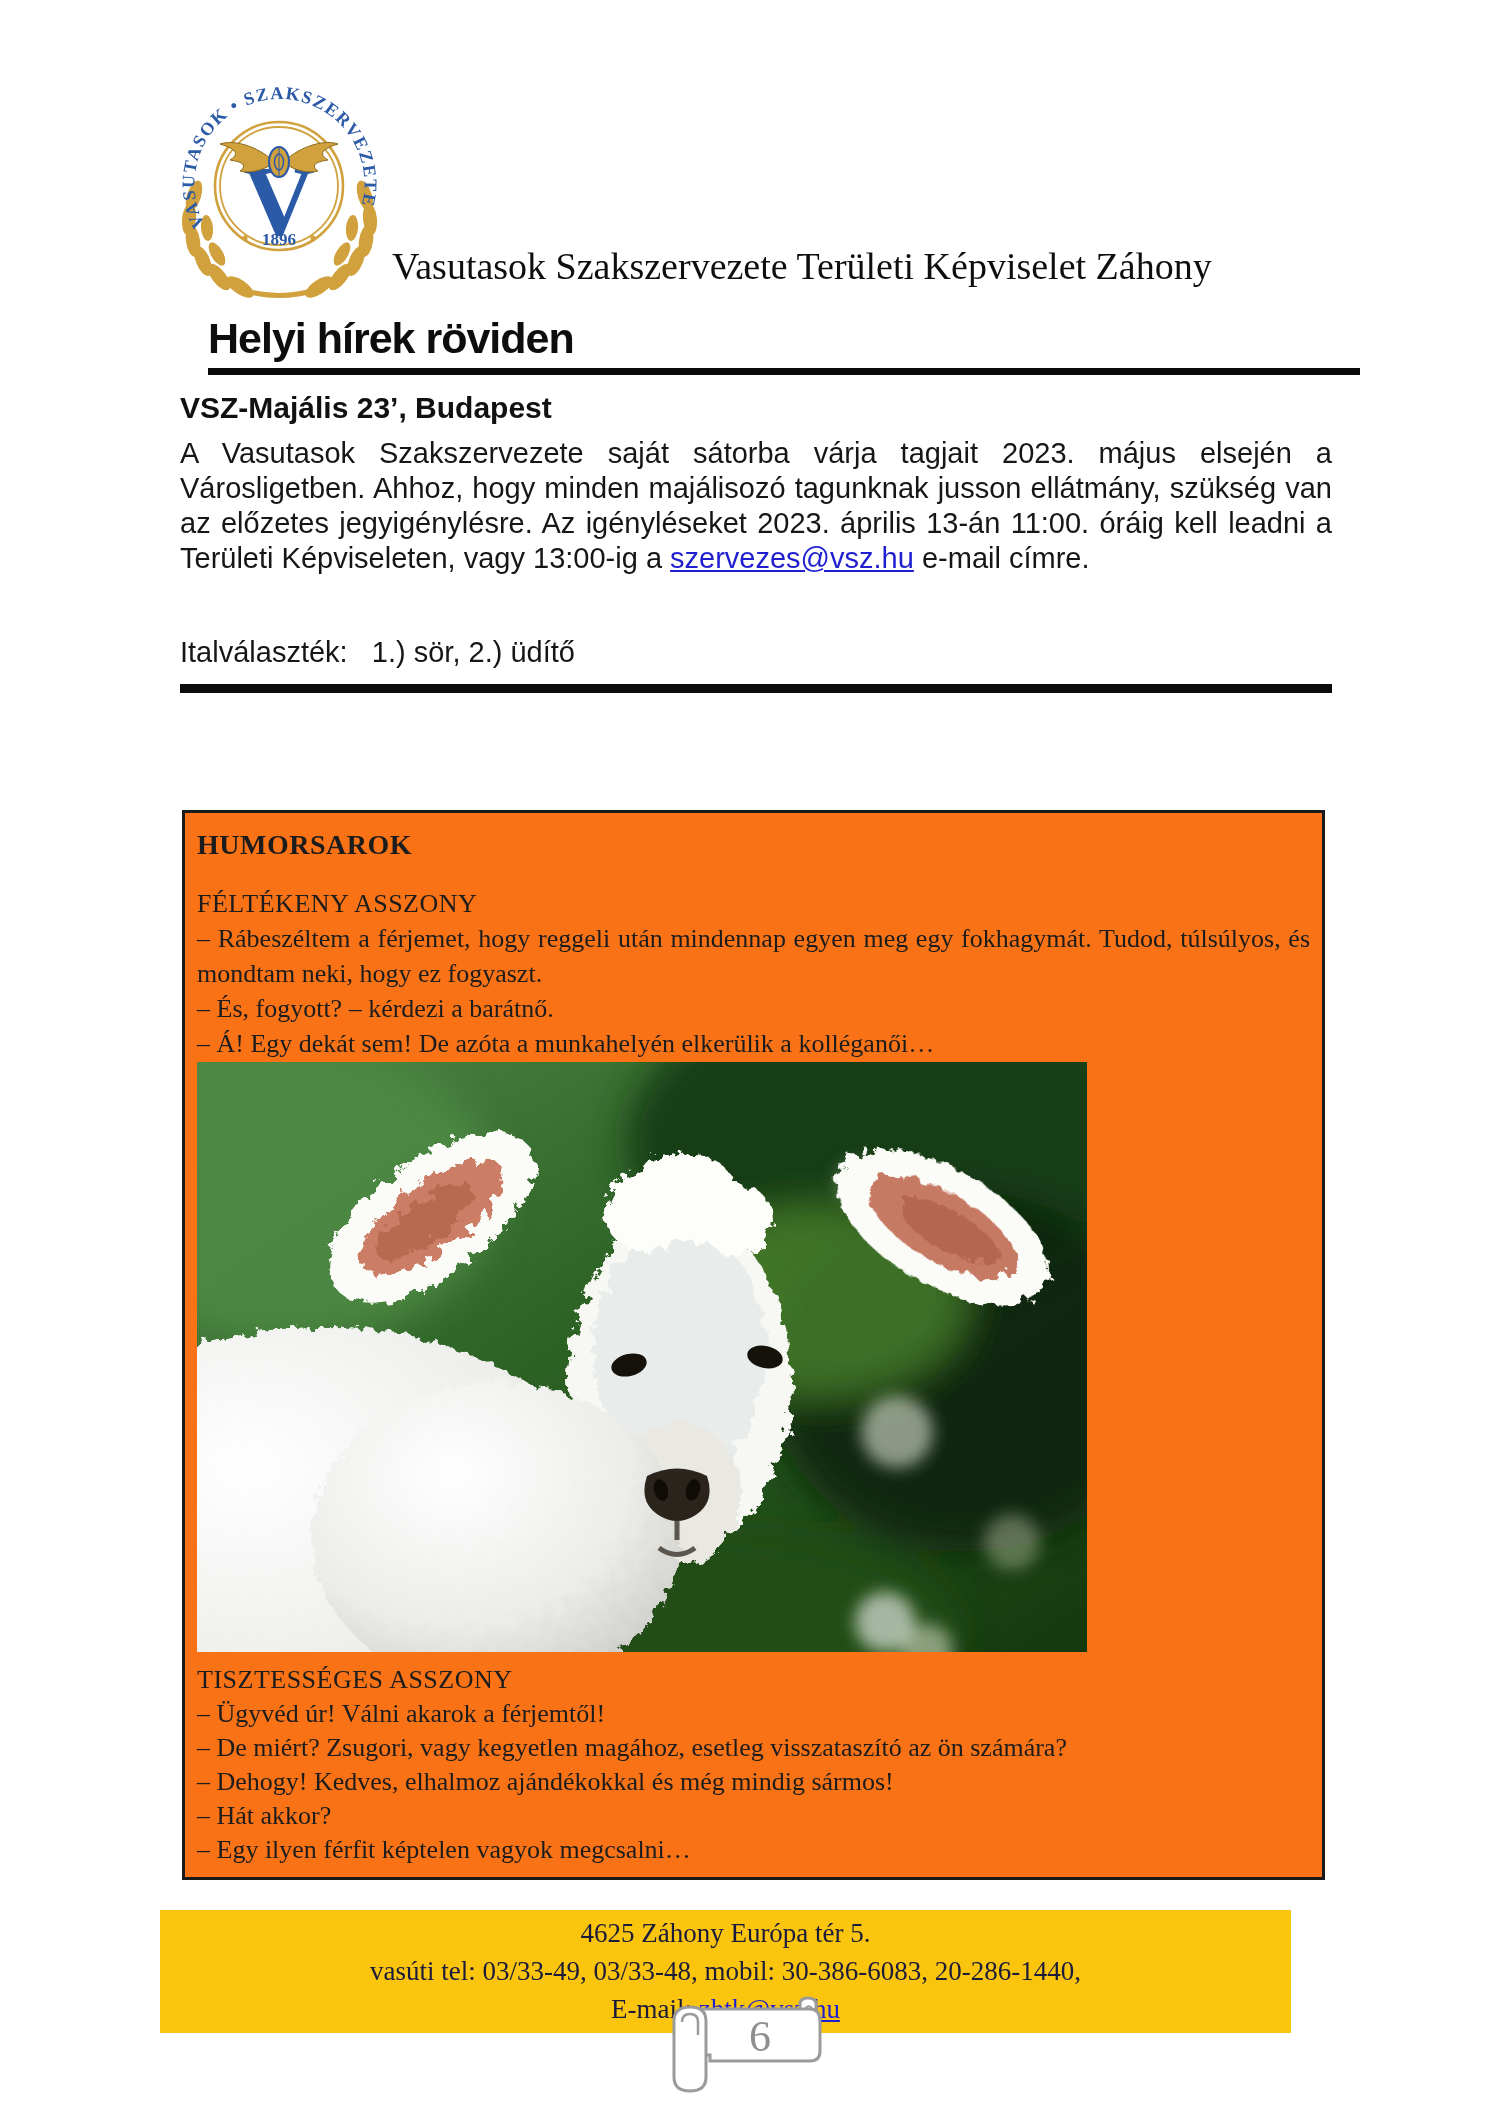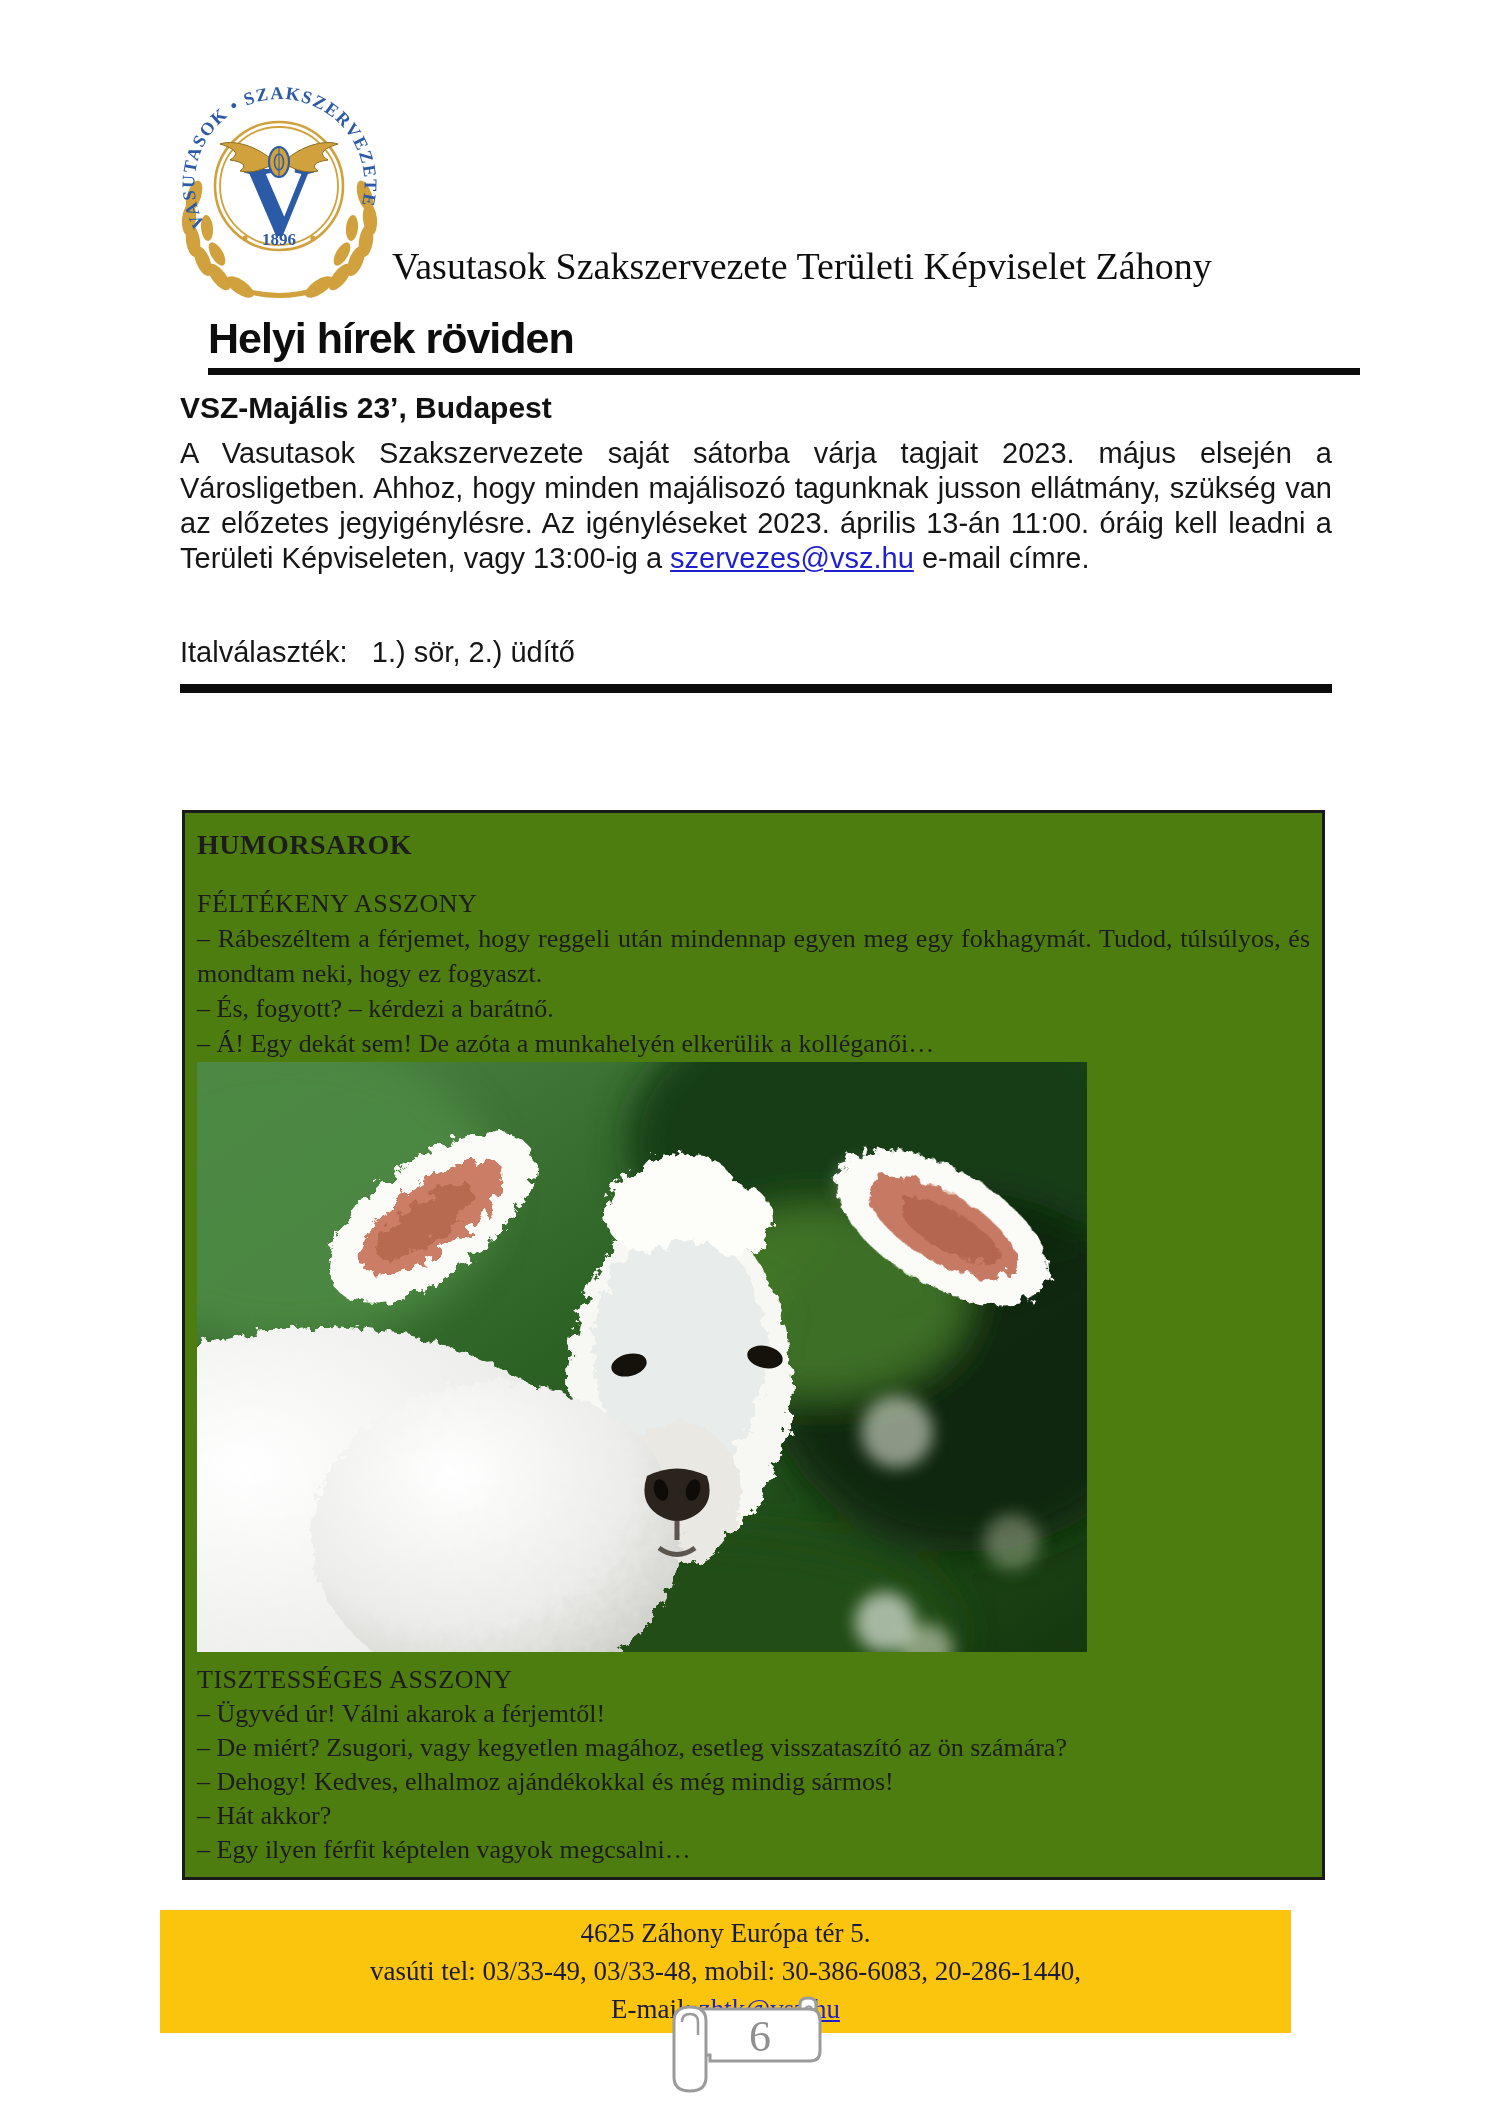--- a/index.html
+++ b/index.html
@@ -42,21 +42,21 @@
     left:180px; top:684px; width:1152px; height:9px; background:#0c0c0c;
   }
 
   
   .humor-box {
     left:182px; top:810px; width:1143px; height:1070px;
     border:3px solid #1a1a1a;
     padding:17px 12px 0 12px;
     font-family:"Liberation Serif", serif;
     font-size:26px; color:#1c1c1c;
-    overflow:hidden; background:#4d7c0f;
+    overflow:hidden; background:#f97316;
   }
   .humor-title { font-size:28px; font-weight:bold; letter-spacing:.5px; line-height:30px; margin-bottom:26px; }
   .joke-title  { line-height:35px; letter-spacing:.5px; }
   .joke-para   { line-height:35px; text-align:justify; }
   .joke-line   { line-height:35px; }
   .joke2 .joke-title, .joke2 .joke-line { line-height:34px; }
   .photo {
     width:890px; height:590px; margin-top:1px; overflow:hidden; background:#2c5a22;
   }
   .photo svg { display:block; }

